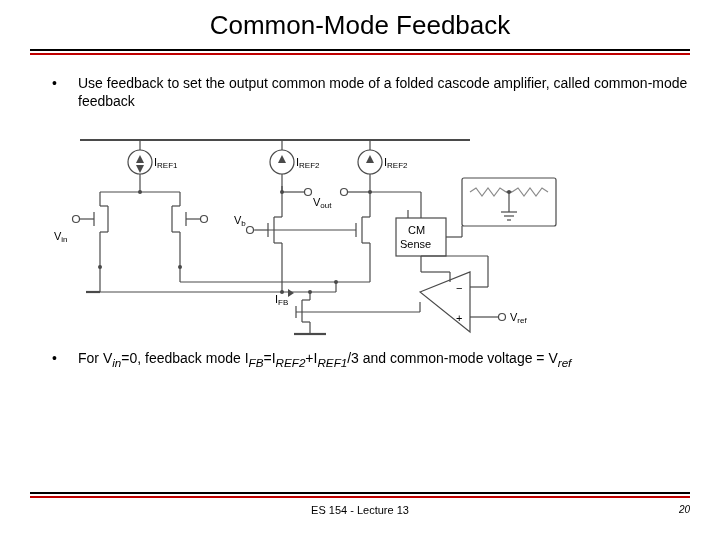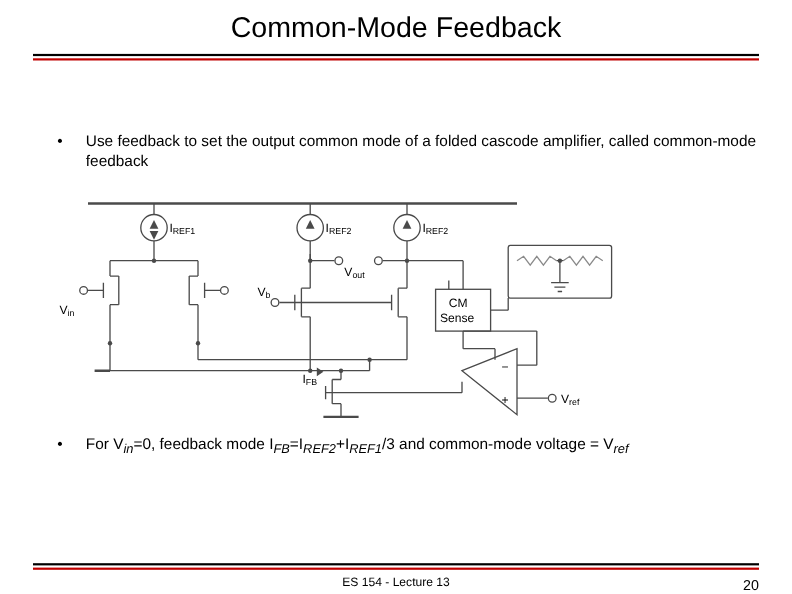--- a/index.html
+++ b/index.html
@@ -32,21 +32,20 @@
   }
   .rule-red {
     border: none;
     border-top: 2px solid #c00000;
     margin: 0 30px;
   }
   .content {
     padding: 20px 32px 0 50px;
     font-size: 14px;
     line-height: 1.25;
-    margin-top: 45px;
   }
   ul.top {
     list-style: none;
     margin: 0;
     padding: 0;
   }
   ul.top > li {
     position: relative;
     padding-left: 28px;
     margin-bottom: 12px;
@@ -93,21 +92,21 @@
   .clabel {
     font-family: Arial, sans-serif;
     font-size: 11px;
     fill: #000;
     stroke: none;
   }
   .footer {
     position: absolute;
     left: 30px;
     right: 30px;
-    bottom: 4px;
+    bottom: 24px;
   }
   .footer-rule-top {
     border: none;
     border-top: 2px solid #000;
     margin: 0 0 2px 0;
   }
   .footer-rule-bot {
     border: none;
     border-top: 2px solid #c00000;
     margin: 0;
@@ -115,21 +114,22 @@
   .footer-text {
     text-align: center;
     font-size: 11px;
     margin-top: 6px;
     position: relative;
   }
   .page-num {
     position: absolute;
     right: 0;
     top: 0;
-    font-size: 13px;
+    font-size: 10px;
+    font-style: italic;
   }
   i.sub { font-style: italic; }
 </style>
 </head>
 <body>
 
 <div class="slide">
 
   <div class="title">Common-Mode Feedback</div>
   <hr class="rule-dark">

